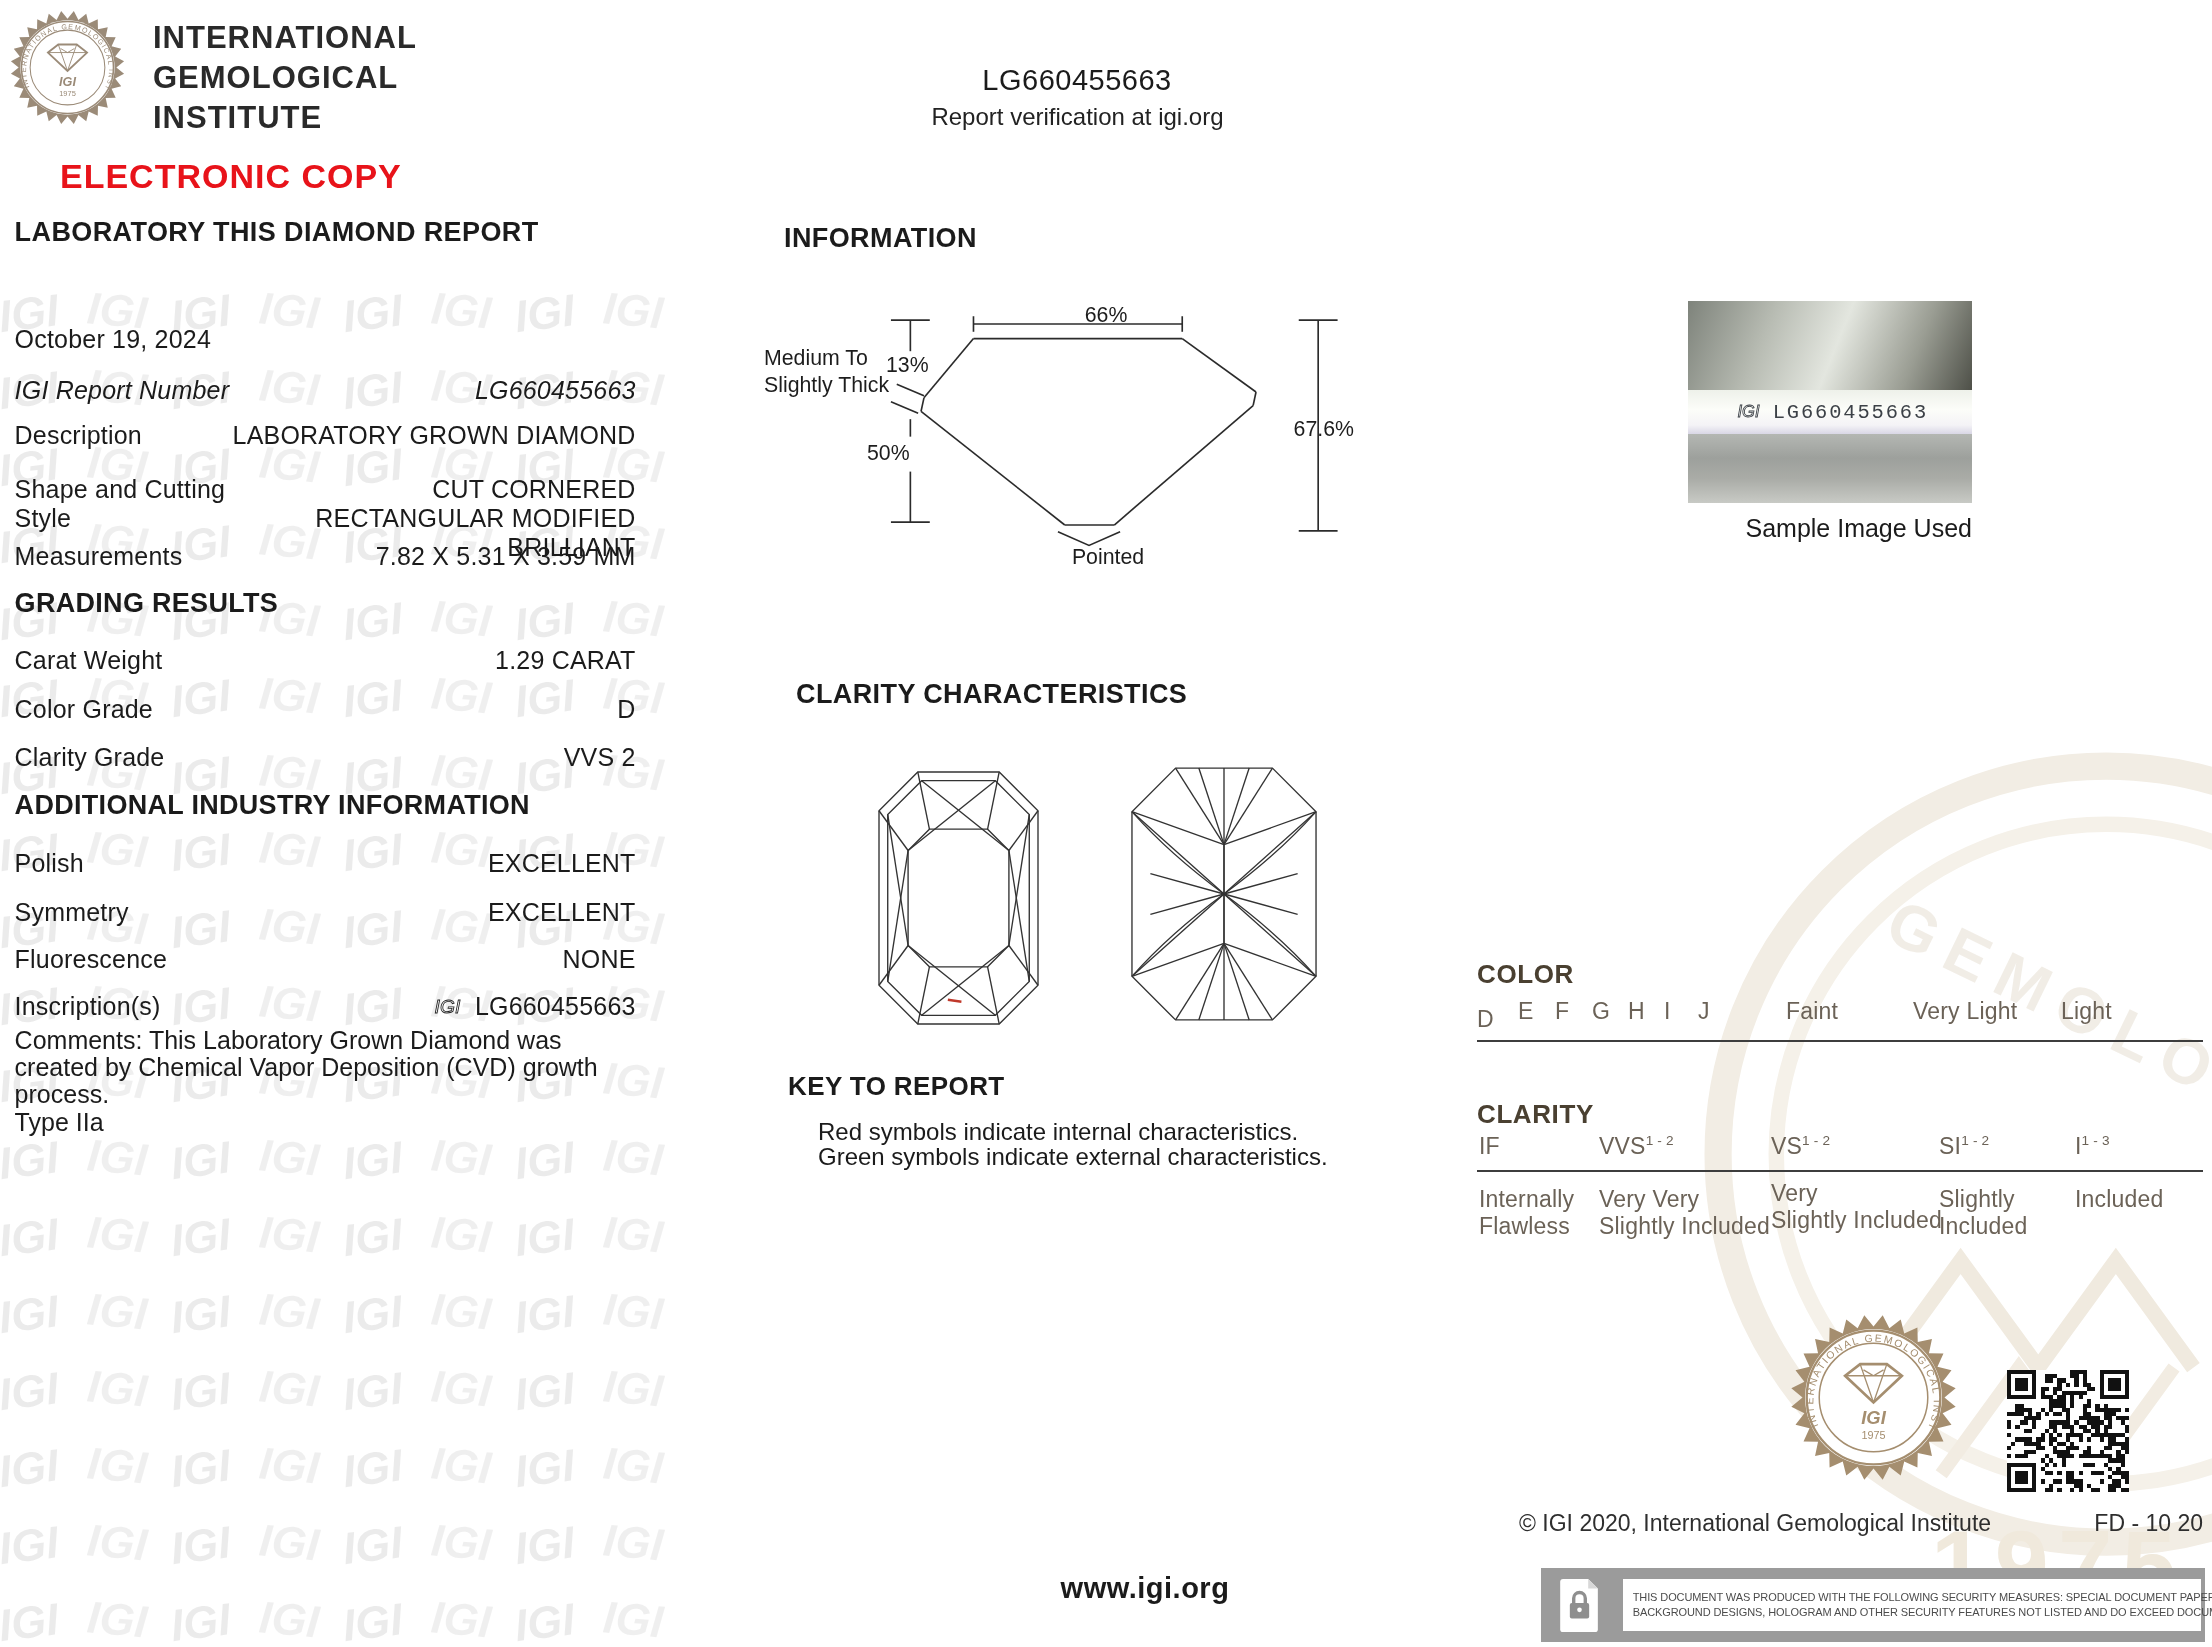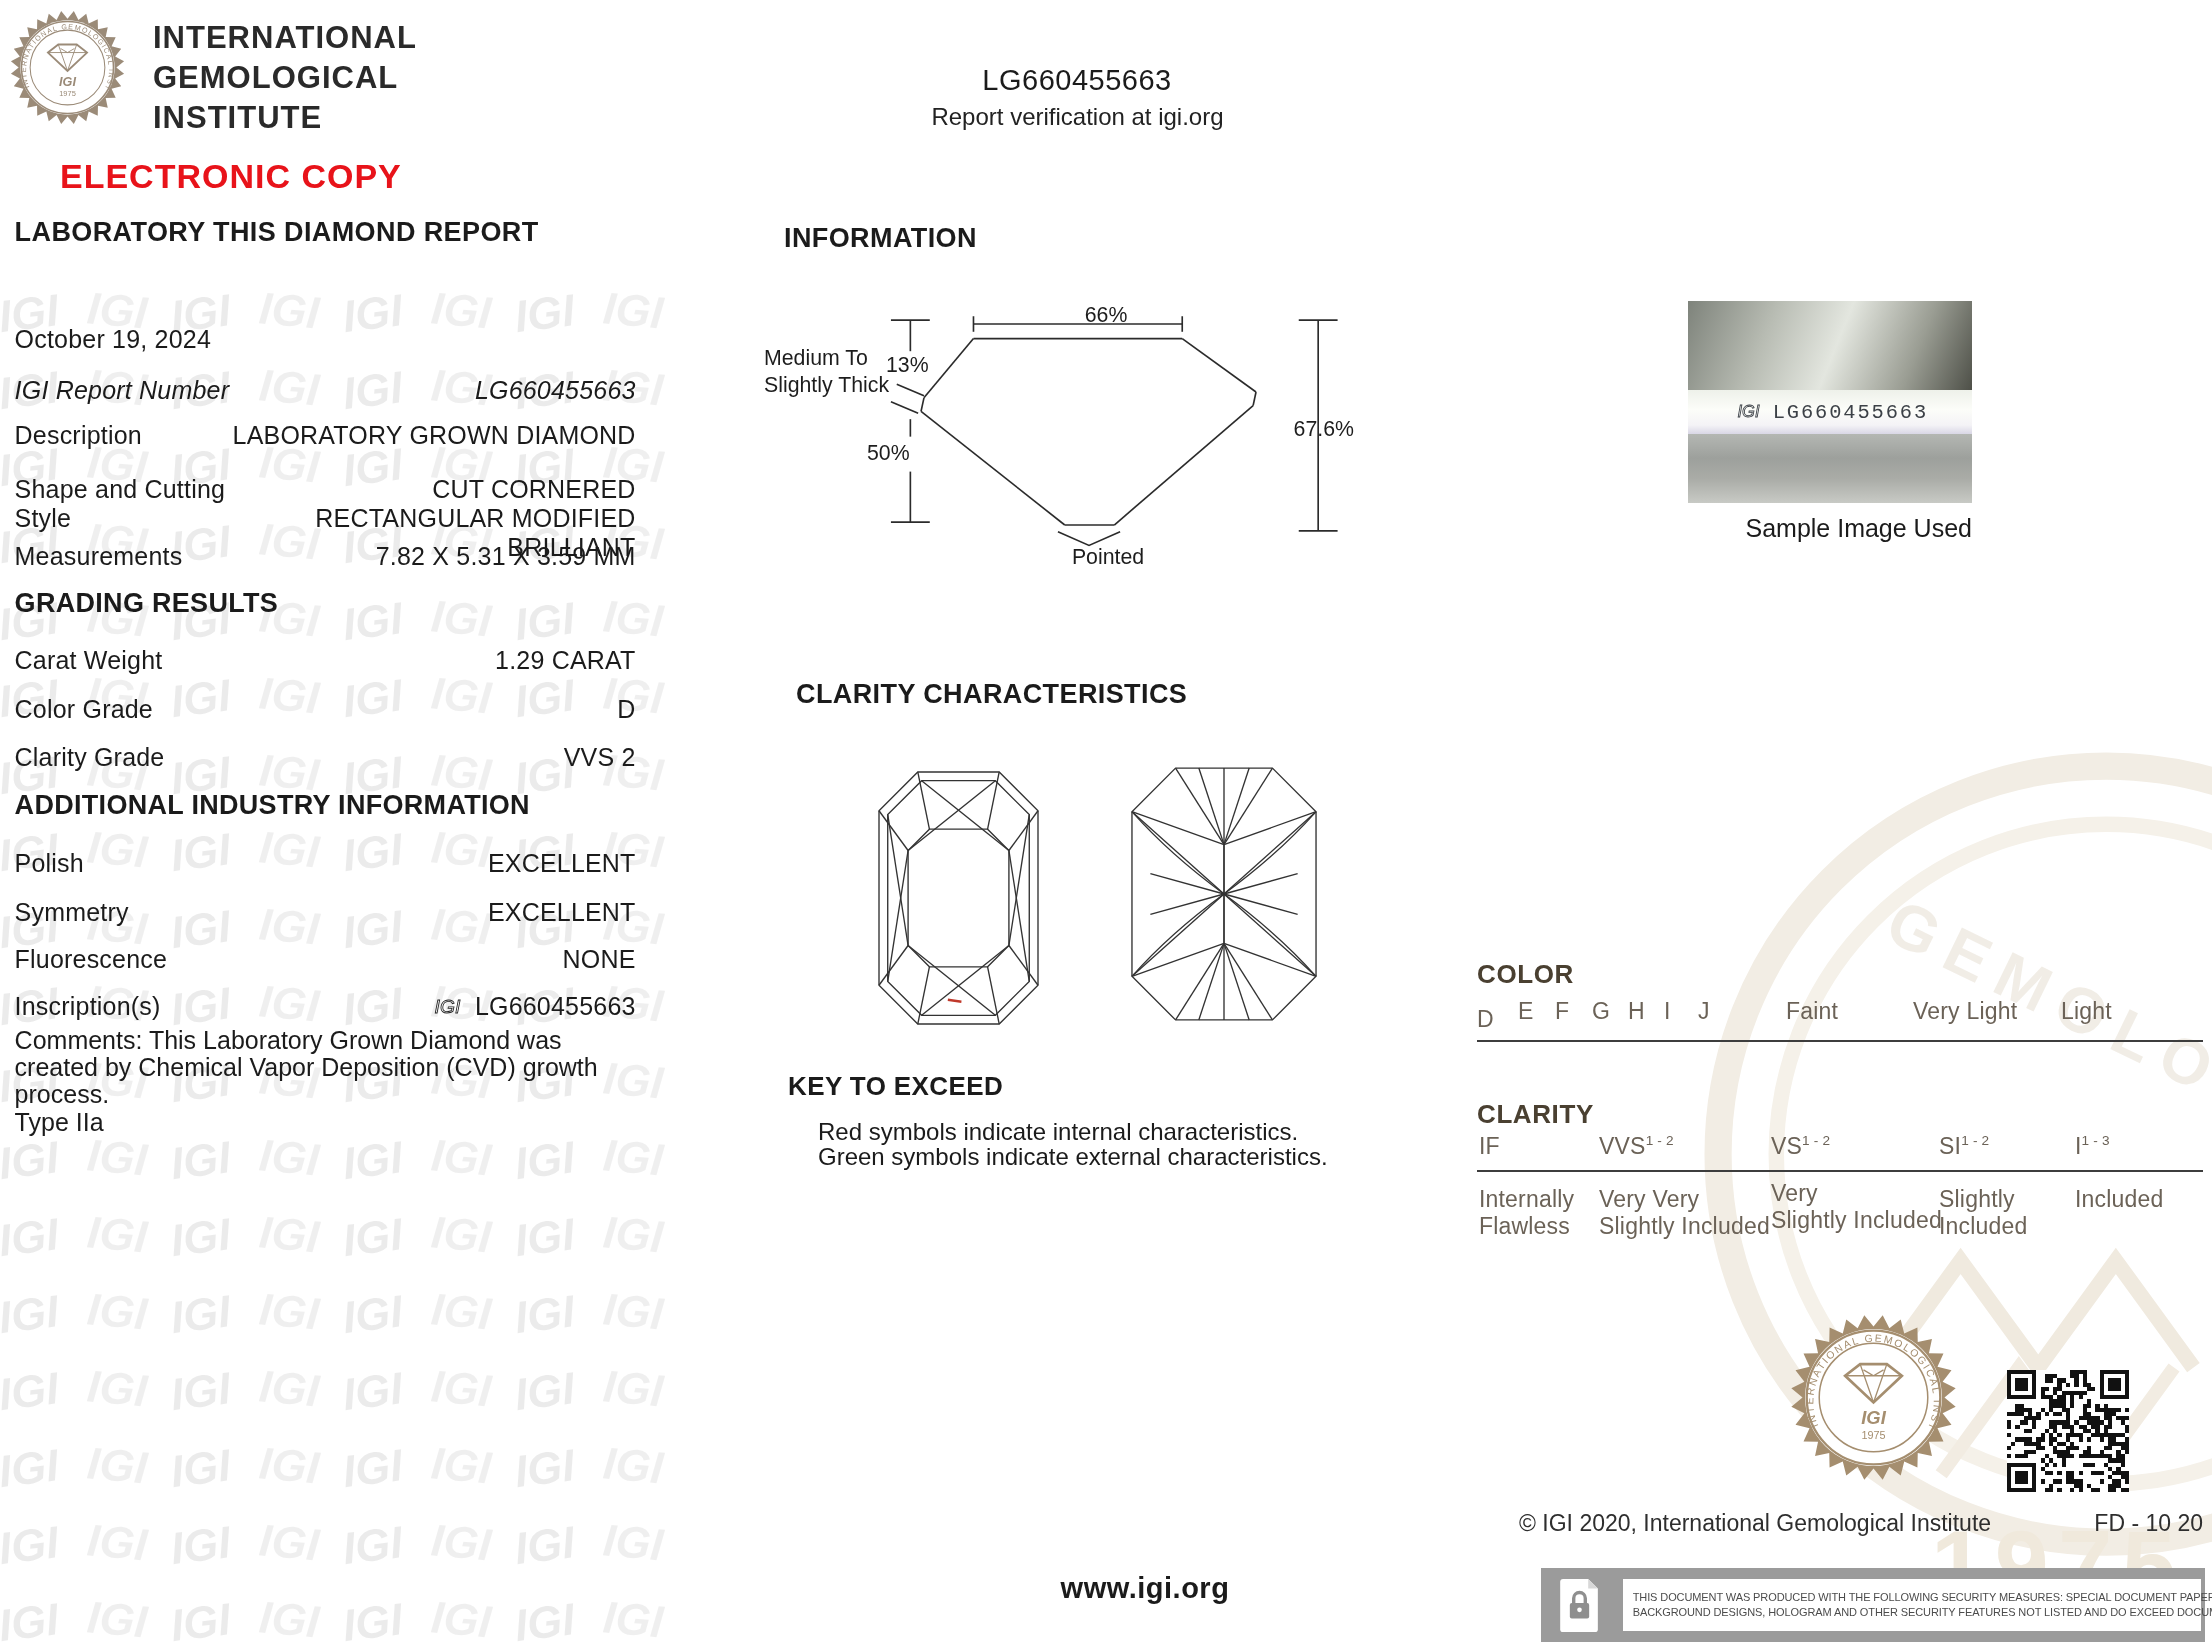--- a/index.html
+++ b/index.html
@@ -254,21 +254,21 @@
       <path d="M122,261 L96,182"></path>
     <path d="M96,80 L96,131 L96,182"></path>
     <path d="M1,46 L96,131 L191,216"></path>
       <path d="M191,46 L96,131 L1,216"></path>
     <path d="M20,110 L96,131"></path>
       <path d="M172,110 L96,131"></path>
     <path d="M20,152 L96,131"></path>
       <path d="M172,152 L96,131"></path>
   </svg>
 
-  <div class="abs" id="key-head">KEY TO EXCEED</div>
+  <div class="abs" id="key-head">KEY TO REPORT</div>
   <div class="abs keyline" style="top:1118px;">Red symbols indicate internal characteristics.</div>
   <div class="abs keyline" style="top:1143px;">Green symbols indicate external characteristics.</div>
 
   <div class="abs" id="website">www.igi.org</div>
 
   <div class="abs" id="sample-photo">
     <div id="sp-top"></div>
     <div id="sp-band">
       <svg width="33" height="21.3" viewBox="0 0 34 22">
         <text x="17" y="17" text-anchor="middle" font-size="17" font-style="italic" fill="none" stroke="#3c4147" stroke-width="0.9">IGI</text>

